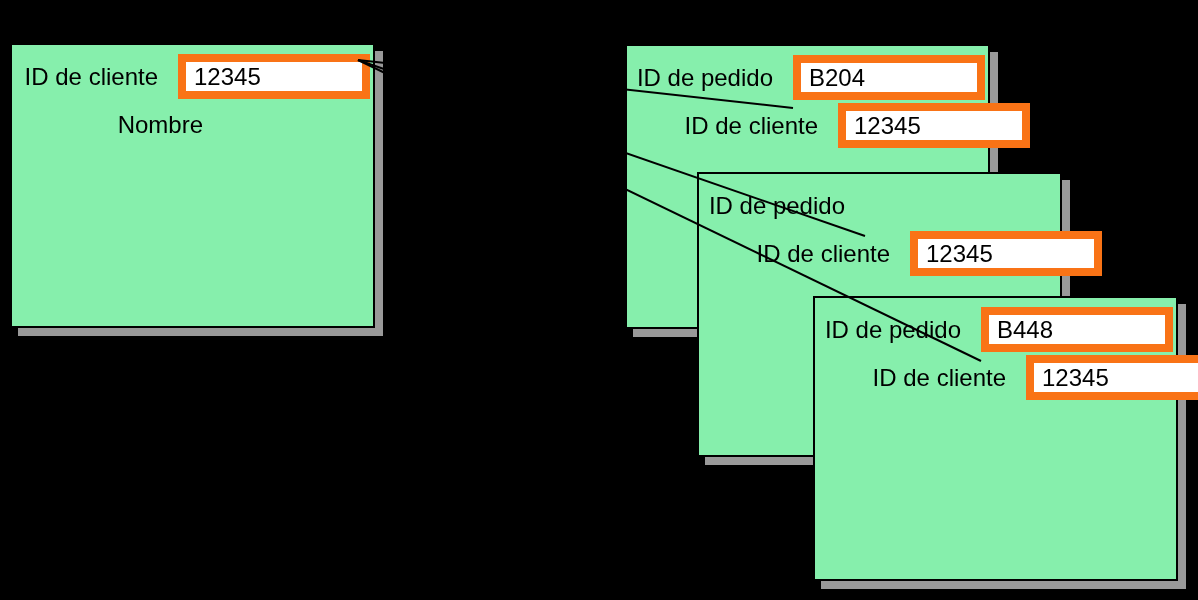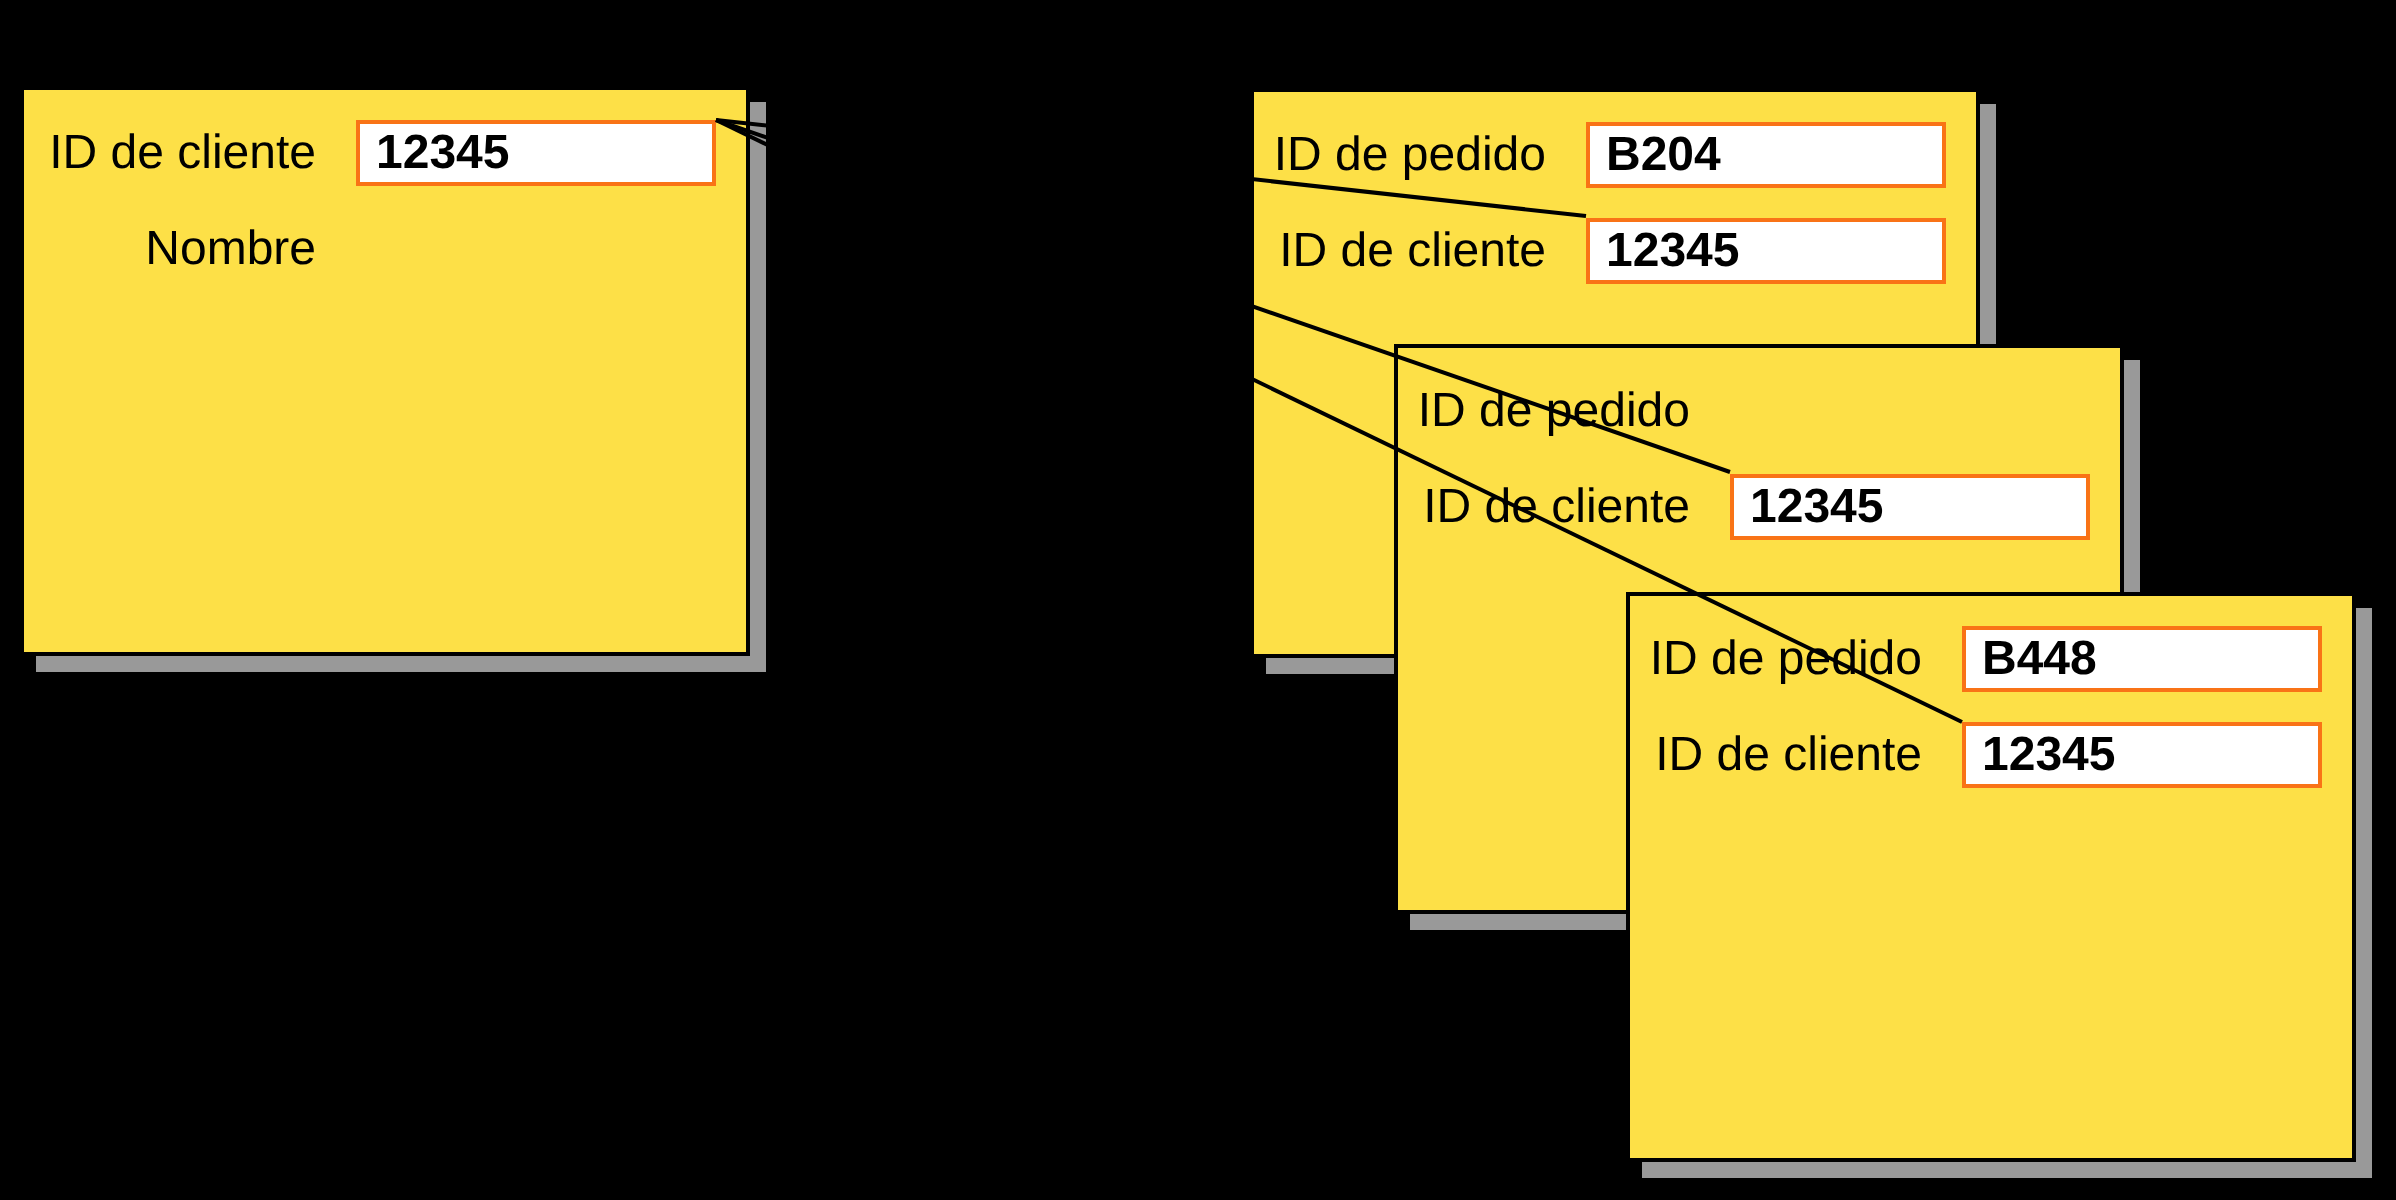--- a/index.html
+++ b/index.html
@@ -11,59 +11,58 @@
   }
   .canvas {
     position: absolute;
     left: 0; top: 0;
     width: 1198px; height: 600px;
   }
   .card {
     position: absolute;
     width: 361px;
     height: 281px;
-    background: #fde047;
+    background: #86efac;
     border: 2px solid #000000;
     box-shadow: 8px 8px 0 #999999;
   }
   .card-customer { left: 10px;  top: 43px;  z-index: 1; }
   .card-order-1  { left: 625px; top: 44px;  z-index: 2; }
   .card-order-2  { left: 697px; top: 172px; z-index: 3; }
   .card-order-3  { left: 813px; top: 296px; z-index: 4; }
   .row {
     position: absolute;
     left: 0;
     width: 100%;
     height: 33px;
     display: flex;
     align-items: center;
   }
   .row-1 { top: 15px; }
-  .row-2 { top: 63px; }
+  .row-2 { top: 63px; padding-left: 45px; }
   .field-label {
     width: 146px;
     margin-right: 20px;
     text-align: right;
     font-size: 24px;
     color: #000000;
     white-space: nowrap;
   }
   .value-box {
     width: 168px;
     height: 29px;
     padding-left: 8px;
-    border: 2px solid #f97316;
+    border: 8px solid #f97316;
     background: #ffffff;
     font-size: 24px;
     color: #000000;
     display: flex;
     align-items: center;
     overflow: hidden;
     white-space: nowrap;
-    font-weight: bold;
   }
   .lines-overlay {
     position: absolute;
     left: 0; top: 0;
     width: 1198px; height: 600px;
     z-index: 10;
     pointer-events: none;
   }
 </style>
 </head>

